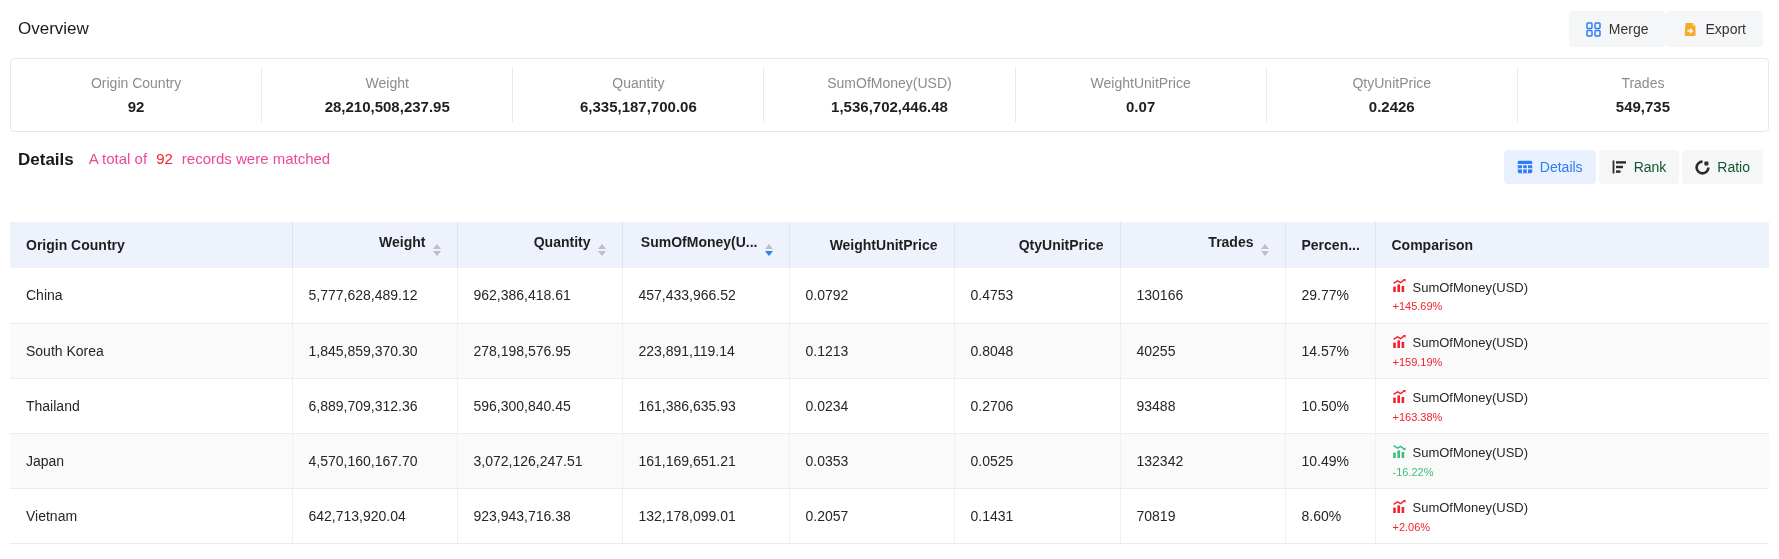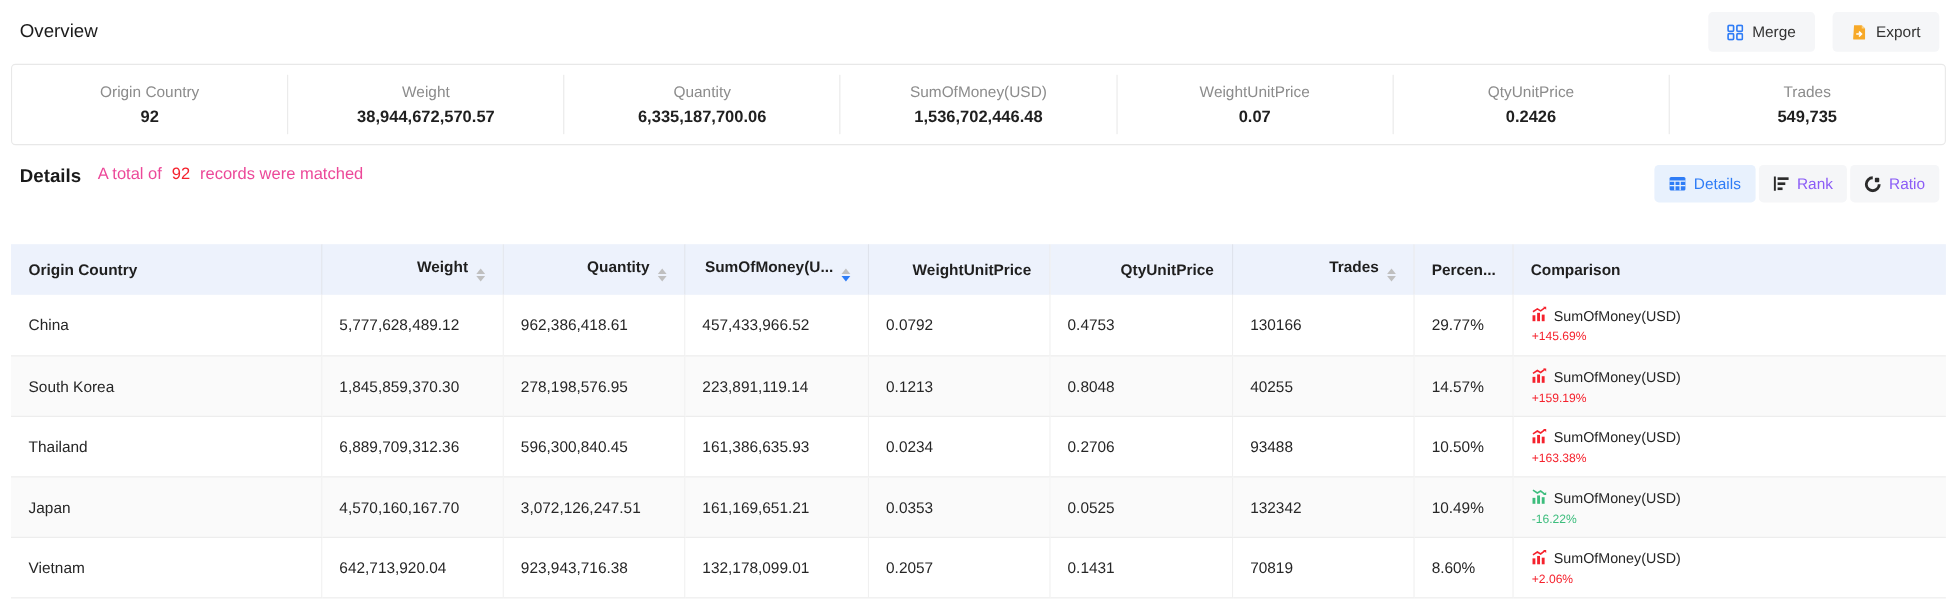--- a/index.html
+++ b/index.html
@@ -2,40 +2,40 @@
 <html style="--accent-blue: #2e7cf6; --active-tab-bg: #e8f1fd; --button-bg: #f5f6f8; --header-bg: #edf2fc; --up-red: #f5222d; --down-green: #3dbd7d; --export-orange: #f7a928;"><head>
 <meta charset="utf-8">
 <style>
   *{box-sizing:border-box;margin:0;padding:0}
   html,body{width:1779px;height:559px;overflow:hidden}
   body{font-family:"Liberation Sans",sans-serif;background:#fff;color:#262626}
 
   
   .topbar{display:flex;justify-content:space-between;align-items:center;height:52px;padding:6px 16px 0 18px}
   .page-title{font-size:17px;font-weight:400;color:#1a1a1a}
-  .topbar-actions{display:flex;gap:16px}
+  .topbar-actions{display:flex;}
   .btn{display:inline-flex;align-items:center;gap:8px;height:36px;padding:0 17px;background:var(--button-bg,#f5f6f8);
        border:none;border-radius:4px;font-size:14px;color:#333;cursor:pointer;font-family:inherit}
   .btn svg{display:block}
 
   
   .overview-card{margin:6px 10px 0;height:74px;border:1px solid #e8e8e8;border-radius:4px;display:flex;align-items:center;background:#fff}
   .stat{flex:1;display:flex;flex-direction:column;justify-content:center;gap:7px;text-align:center;height:54px;border-right:1px solid #e9e9e9}
   .stat:last-child{border-right:none}
   .stat-label{font-size:14px;color:#8c8c8c}
   .stat-value{font-size:15px;font-weight:700;color:#1f1f1f}
 
   
   .details-bar{display:flex;align-items:flex-start;height:40px;margin:18px 16px 0 18px}
   .details-title{font-size:17px;font-weight:700;color:#1a1a1a;margin-right:15px}
   .muted{color:#ec4899;font-size:15px}
   .count{color:var(--up-red,#f5222d);font-size:15px;margin:0 9px}
   .view-tabs{margin-left:auto;display:flex;gap:3px}
   .vtab{display:inline-flex;align-items:center;gap:7px;height:34px;padding:0 13px;border:none;border-radius:4px;
-        background:var(--button-bg,#f5f6f8);font-size:14px;color:#8b5cf6;cursor:pointer;font-family:inherit}
+        background:var(--button-bg,#f5f6f8);font-size:14px;color:#14532d;cursor:pointer;font-family:inherit}
   .vtab.active{background:var(--active-tab-bg,#e8f1fd);color:var(--accent-blue,#2e7cf6)}
   .vtab svg{display:block}
 
   
   table{width:1759px;margin:32px 10px 0;border-collapse:collapse;table-layout:fixed}
   thead th{background:var(--header-bg,#edf2fc);height:46px;font-size:14px;font-weight:700;color:#1f1f1f;
            padding:0 16px;border-left:1px solid #dfe3ec;white-space:nowrap;overflow:hidden}
   thead th:first-child{border-left:none}
   th.al{text-align:left}
   th.ar{text-align:right}
@@ -89,21 +89,21 @@
   </div>
 </div>
 
 <div class="overview-card">
     <div class="stat">
     <div class="stat-label">Origin Country</div>
     <div class="stat-value">92</div>
   </div>
     <div class="stat">
     <div class="stat-label">Weight</div>
-    <div class="stat-value">38,944,672,570.57</div>
+    <div class="stat-value">28,210,508,237.95</div>
   </div>
     <div class="stat">
     <div class="stat-label">Quantity</div>
     <div class="stat-value">6,335,187,700.06</div>
   </div>
     <div class="stat">
     <div class="stat-label">SumOfMoney(USD)</div>
     <div class="stat-value">1,536,702,446.48</div>
   </div>
     <div class="stat">

